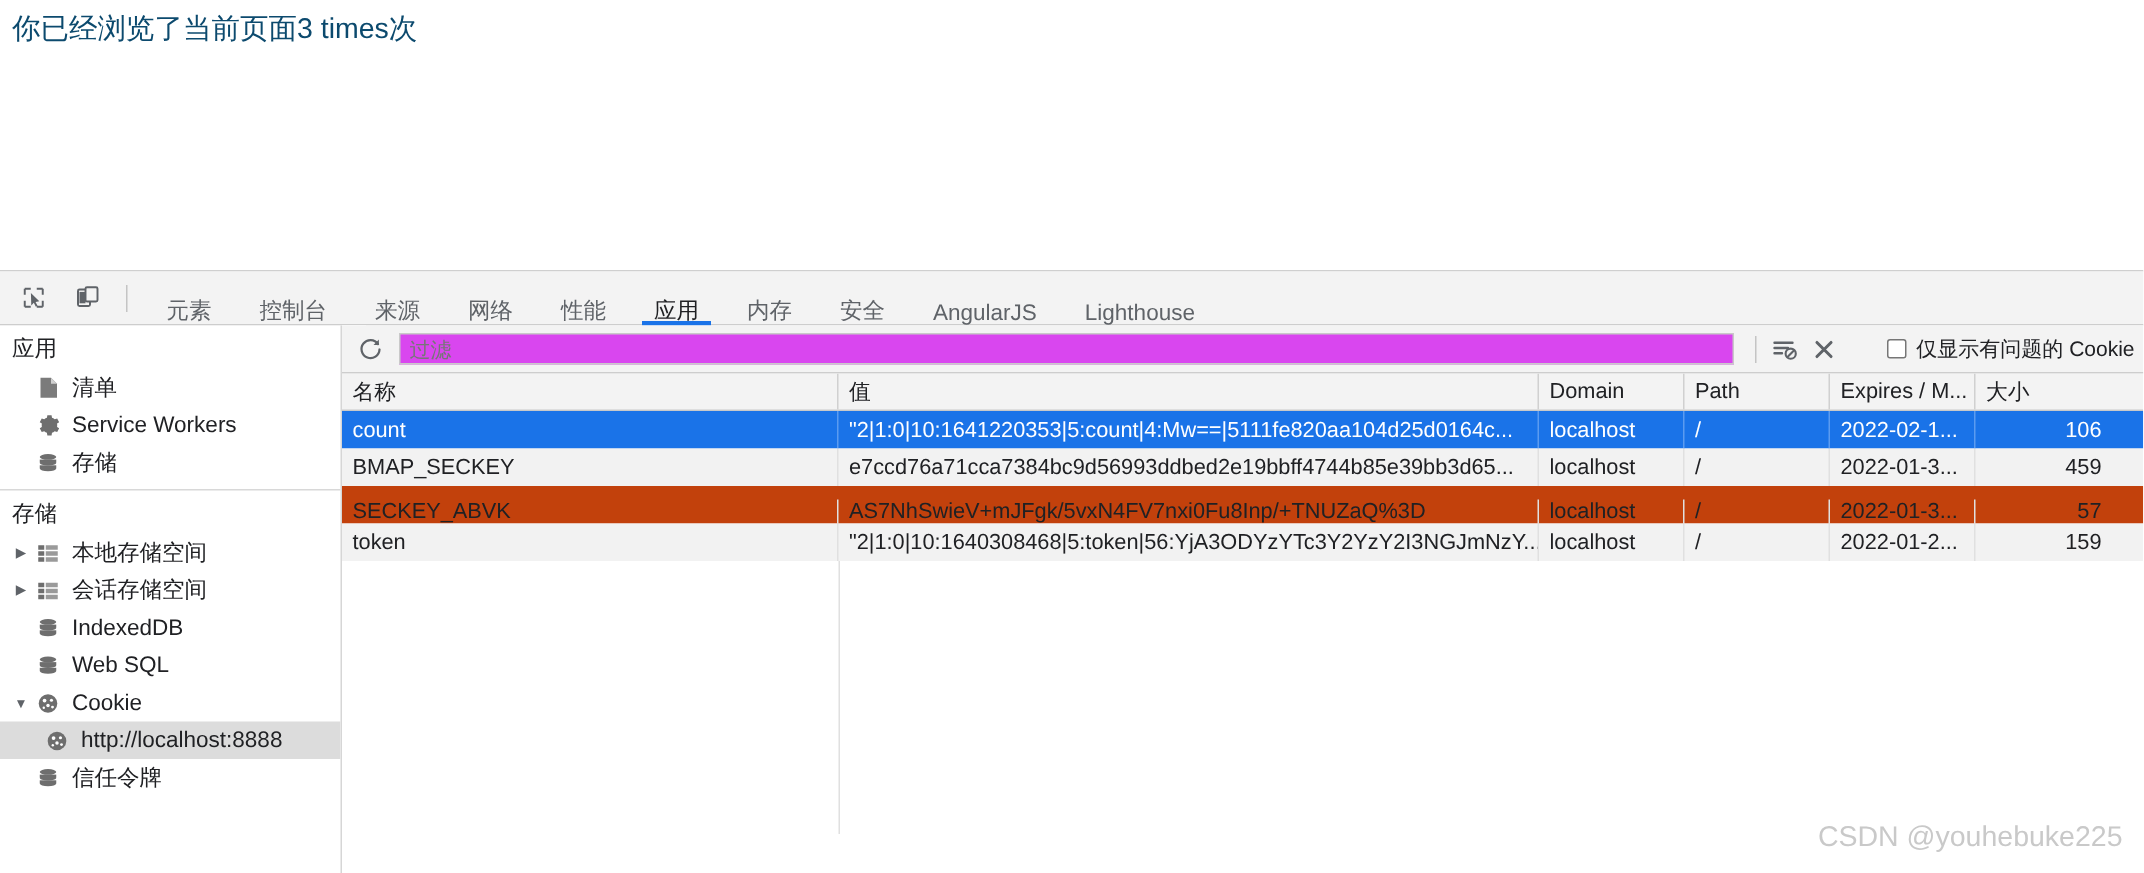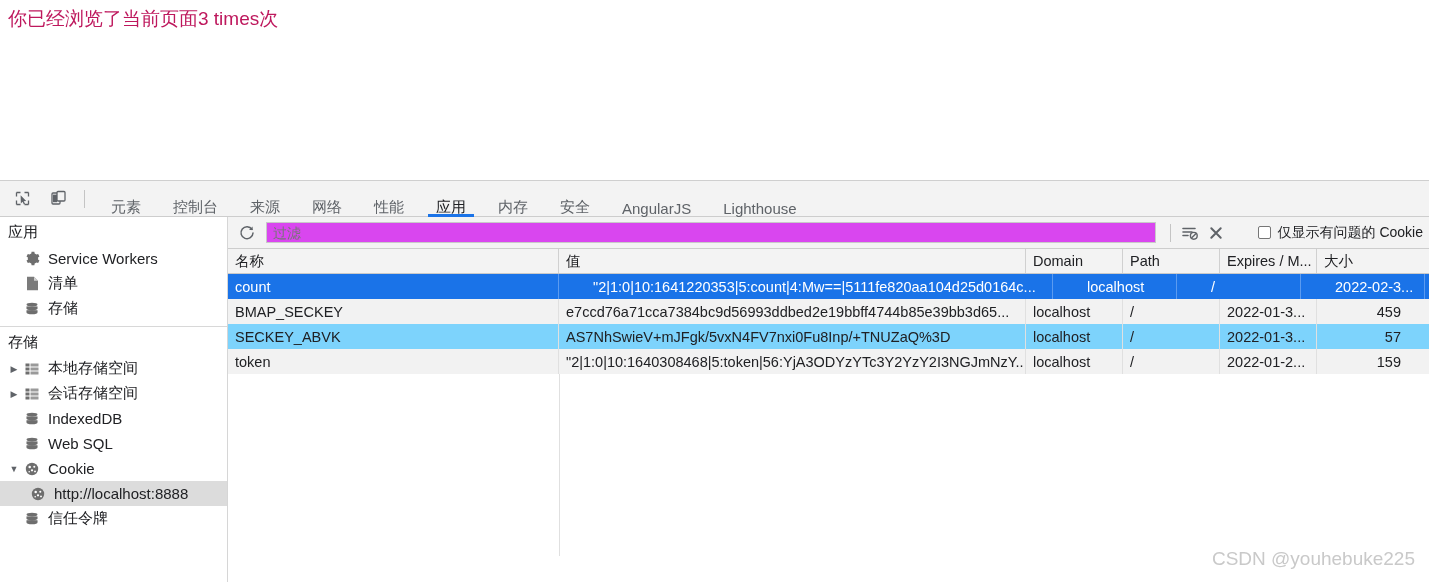--- a/index.html
+++ b/index.html
@@ -26,21 +26,21 @@
     left: 0; top: 0;
     width: 1429px;
     height: 180px;
     background: #ffffff;
   }
   .page-text {
     position: absolute;
     left: 8px;
     top: 6px;
     font-size: 19px;
-    color: #be185d;
+    color: #0c4a6e;
     white-space: nowrap;
     letter-spacing: 0px;
   }
 
   
   .devtools {
     position: absolute;
     left: 0;
     top: 180px;
     width: 1429px;
@@ -276,23 +276,23 @@
     overflow: hidden;
     white-space: nowrap;
   }
   .gh:last-child { border-right: none; }
   .row {
     display: flex;
     height: 25px;
     box-sizing: border-box;
     color: #202124;
   }
-  .row.odd { background: #7dd3fc; }
+  .row.odd { background: #c2410c; align-items: flex-end; }
   .row.even { background: #f2f2f2; }
-  .row.selected { background: #1a73e8; color: #ffffff; gap: 27px; }
+  .row.selected { background: #1a73e8; color: #ffffff; }
   .cell {
     display: flex;
     align-items: center;
     padding-left: 7px;
     box-sizing: border-box;
     border-right: 1px solid #e0e0e0;
     overflow: hidden;
     white-space: nowrap;
     text-overflow: clip;
   }
@@ -398,37 +398,37 @@
 
     <div class="main">
 
       <div class="sidebar">
 
         <div class="section-title">应用</div>
 
         <div class="tree-item indent-1">
           <span class="twisty spacer">▶</span>
           <span class="ti-icon">
+            <svg width="13" height="15" viewBox="0 0 13 15">
+              <path d="M1 .8h7l4 4v9.4H1z" fill="#7b7b7b"></path>
+              <path d="M8 .8l4 4H8z" fill="#d0d0d0"></path>
+            </svg>
+          </span>
+          <span class="ti-label">清单</span>
+        </div>
+
+        <div class="tree-item indent-1">
+          <span class="twisty spacer">▶</span>
+          <span class="ti-icon">
             <svg width="15" height="15" viewBox="0 0 16 16">
               <path fill="#6e6e6e" d="M8 5.1A2.9 2.9 0 1 0 8 10.9 2.9 2.9 0 0 0 8 5.1zm0 4.3a1.4 1.4 0 1 1 0-2.8 1.4 1.4 0 0 1 0 2.8z"></path>
               <path fill="#6e6e6e" d="M14 8c0-.4 0-.8-.1-1.2l1.5-1-1.4-2.6-1.8.6c-.6-.5-1.2-.9-1.9-1.1L10 .8H7l-.3 1.9c-.7.2-1.3.6-1.9 1.1l-1.8-.6L1.6 5.8l1.5 1A6.6 6.6 0 0 0 3 8c0 .4 0 .8.1 1.2l-1.5 1 1.4 2.6 1.8-.6c.6.5 1.2.9 1.9 1.1l.3 1.9h3l.3-1.9c.7-.2 1.3-.6 1.9-1.1l1.8.6 1.4-2.6-1.5-1c.1-.4.1-.8.1-1.2z"></path>
             </svg>
           </span>
           <span class="ti-label">Service Workers</span>
-        </div>
-
-        <div class="tree-item indent-1">
-          <span class="twisty spacer">▶</span>
-          <span class="ti-icon">
-            <svg width="13" height="15" viewBox="0 0 13 15">
-              <path d="M1 .8h7l4 4v9.4H1z" fill="#7b7b7b"></path>
-              <path d="M8 .8l4 4H8z" fill="#d0d0d0"></path>
-            </svg>
-          </span>
-          <span class="ti-label">清单</span>
         </div>
 
         <div class="tree-item indent-1">
           <span class="twisty spacer">▶</span>
           <span class="ti-icon">
             <svg width="14" height="14" viewBox="0 0 14 14">
               <ellipse cx="7" cy="2.6" rx="5.5" ry="1.9" fill="#6e6e6e"></ellipse>
               <rect x="1.5" y="4.4" width="11" height="2" fill="#6e6e6e"></rect>
               <ellipse cx="7" cy="6.6" rx="5.5" ry="1.8" fill="#6e6e6e"></ellipse>
               <rect x="1.5" y="8.2" width="11" height="2" fill="#6e6e6e"></rect>
@@ -592,21 +592,21 @@
             <div class="gh c-path">Path</div>
             <div class="gh c-exp">Expires / M...</div>
             <div class="gh c-size">大小</div>
           </div>
 
           <div class="row selected">
             <div class="cell c-name">count</div>
             <div class="cell c-value">"2|1:0|10:1641220353|5:count|4:Mw==|5111fe820aa104d25d0164c...</div>
             <div class="cell c-domain">localhost</div>
             <div class="cell c-path">/</div>
-            <div class="cell c-exp">2022-02-3...</div>
+            <div class="cell c-exp">2022-02-1...</div>
             <div class="cell c-size num">106</div>
           </div>
 
           <div class="row even">
             <div class="cell c-name">BMAP_SECKEY</div>
             <div class="cell c-value">e7ccd76a71cca7384bc9d56993ddbed2e19bbff4744b85e39bb3d65...</div>
             <div class="cell c-domain">localhost</div>
             <div class="cell c-path">/</div>
             <div class="cell c-exp">2022-01-3...</div>
             <div class="cell c-size num">459</div>

